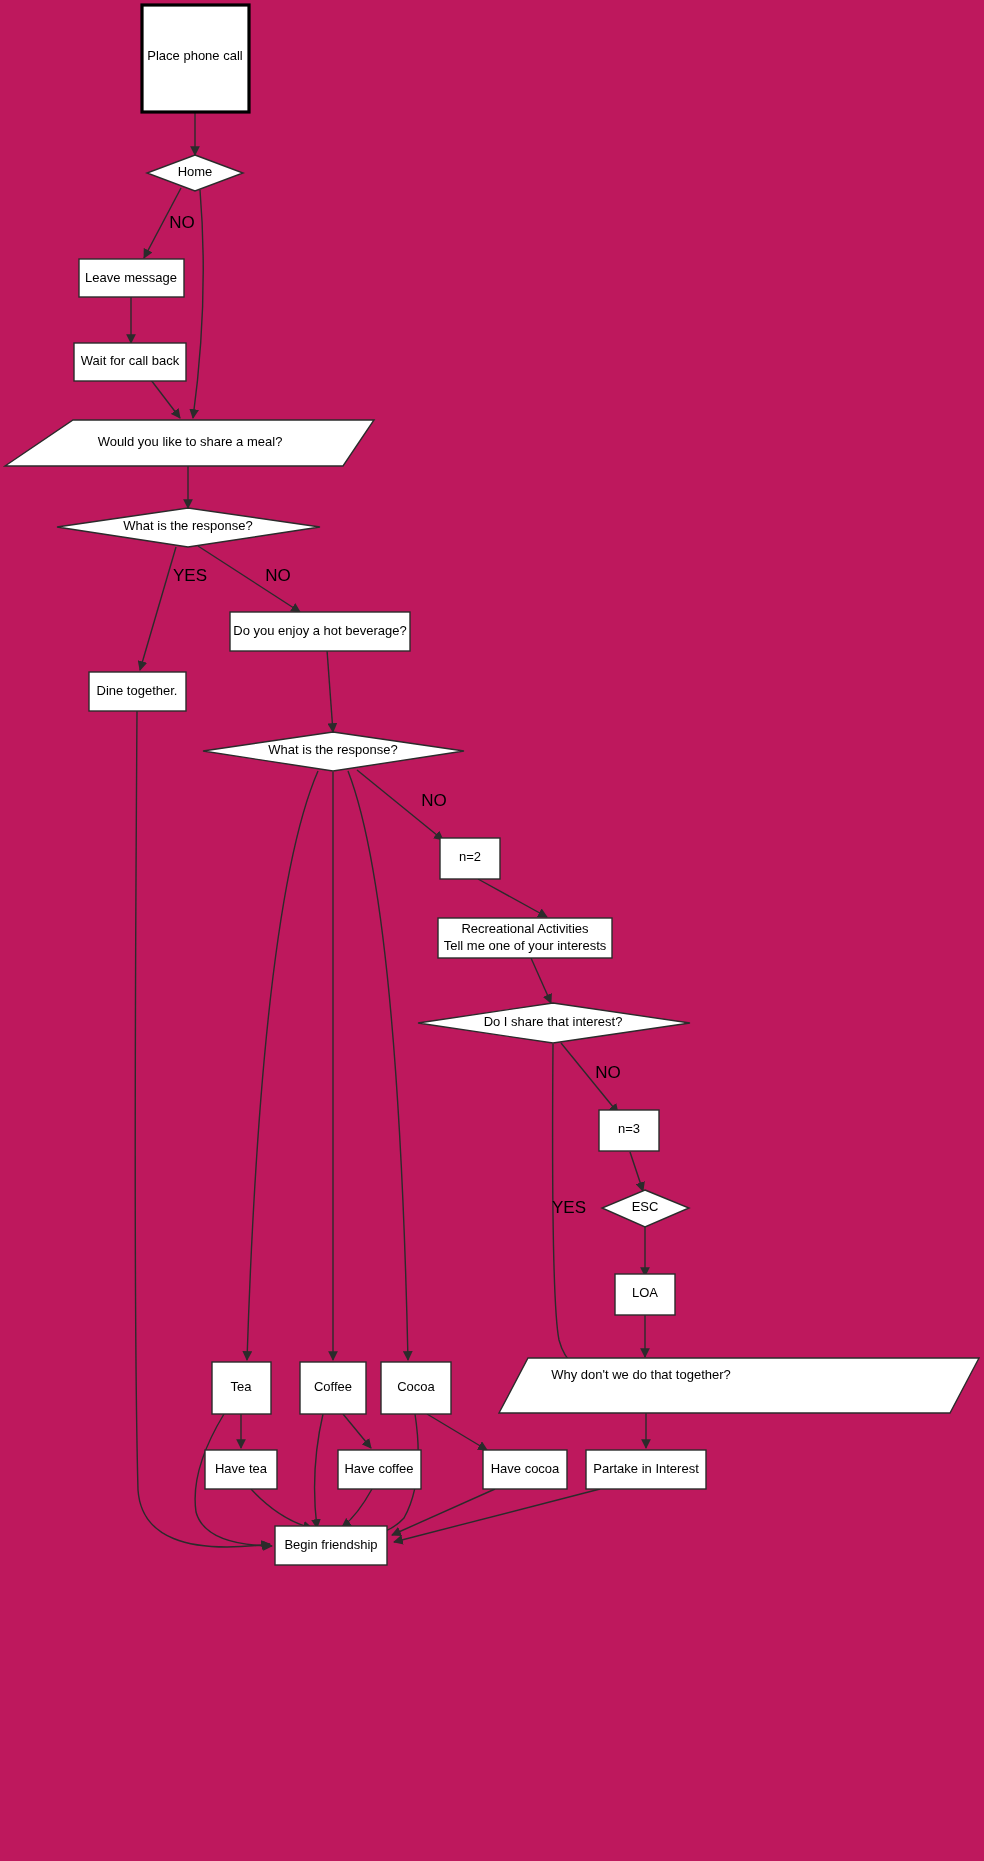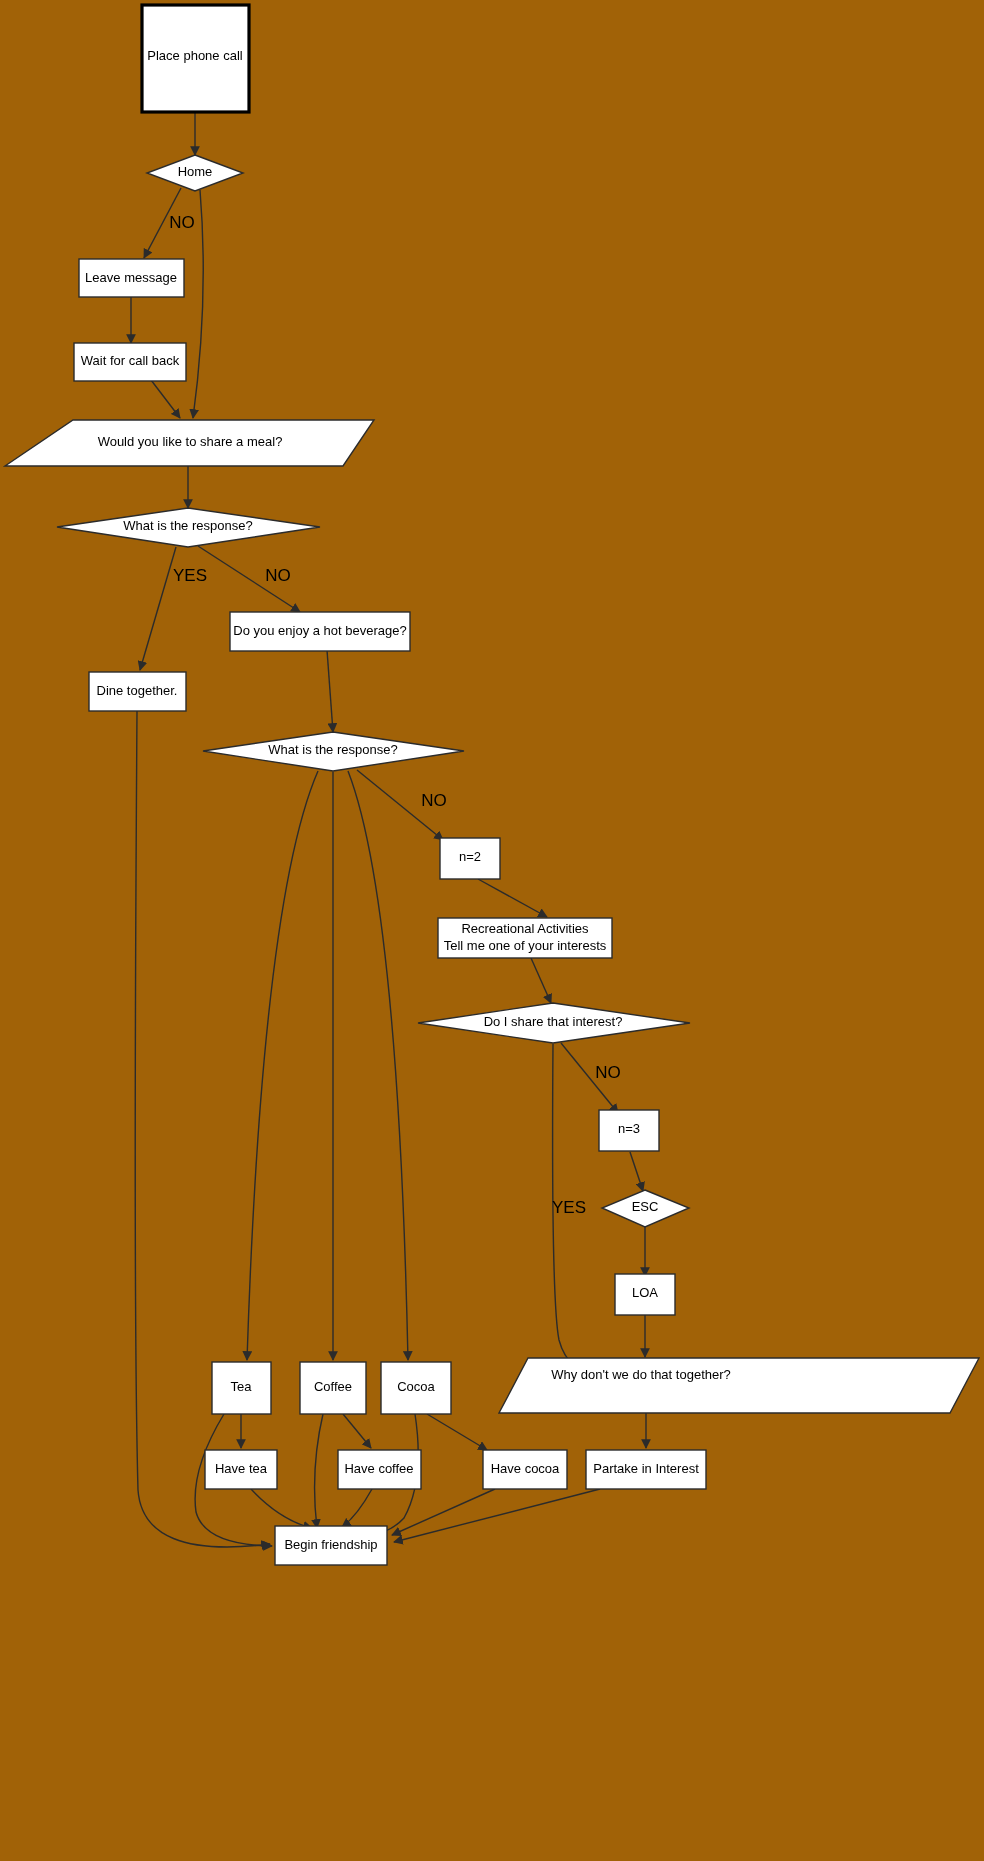--- a/index.html
+++ b/index.html
@@ -4,21 +4,21 @@
 <style>
   html, body {
     margin: 0;
     padding: 0;
     background: #ffffff;
   }
   #flow-root {
     position: relative;
     width: 984px;
     height: 1861px;
-    background: #a16207;
+    background: #be185d;
     font-family: "Liberation Sans", sans-serif;
   }
   svg#flow-svg {
     position: absolute;
     left: 0;
     top: 0;
     width: 984px;
     height: 1861px;
     display: block;
   }

